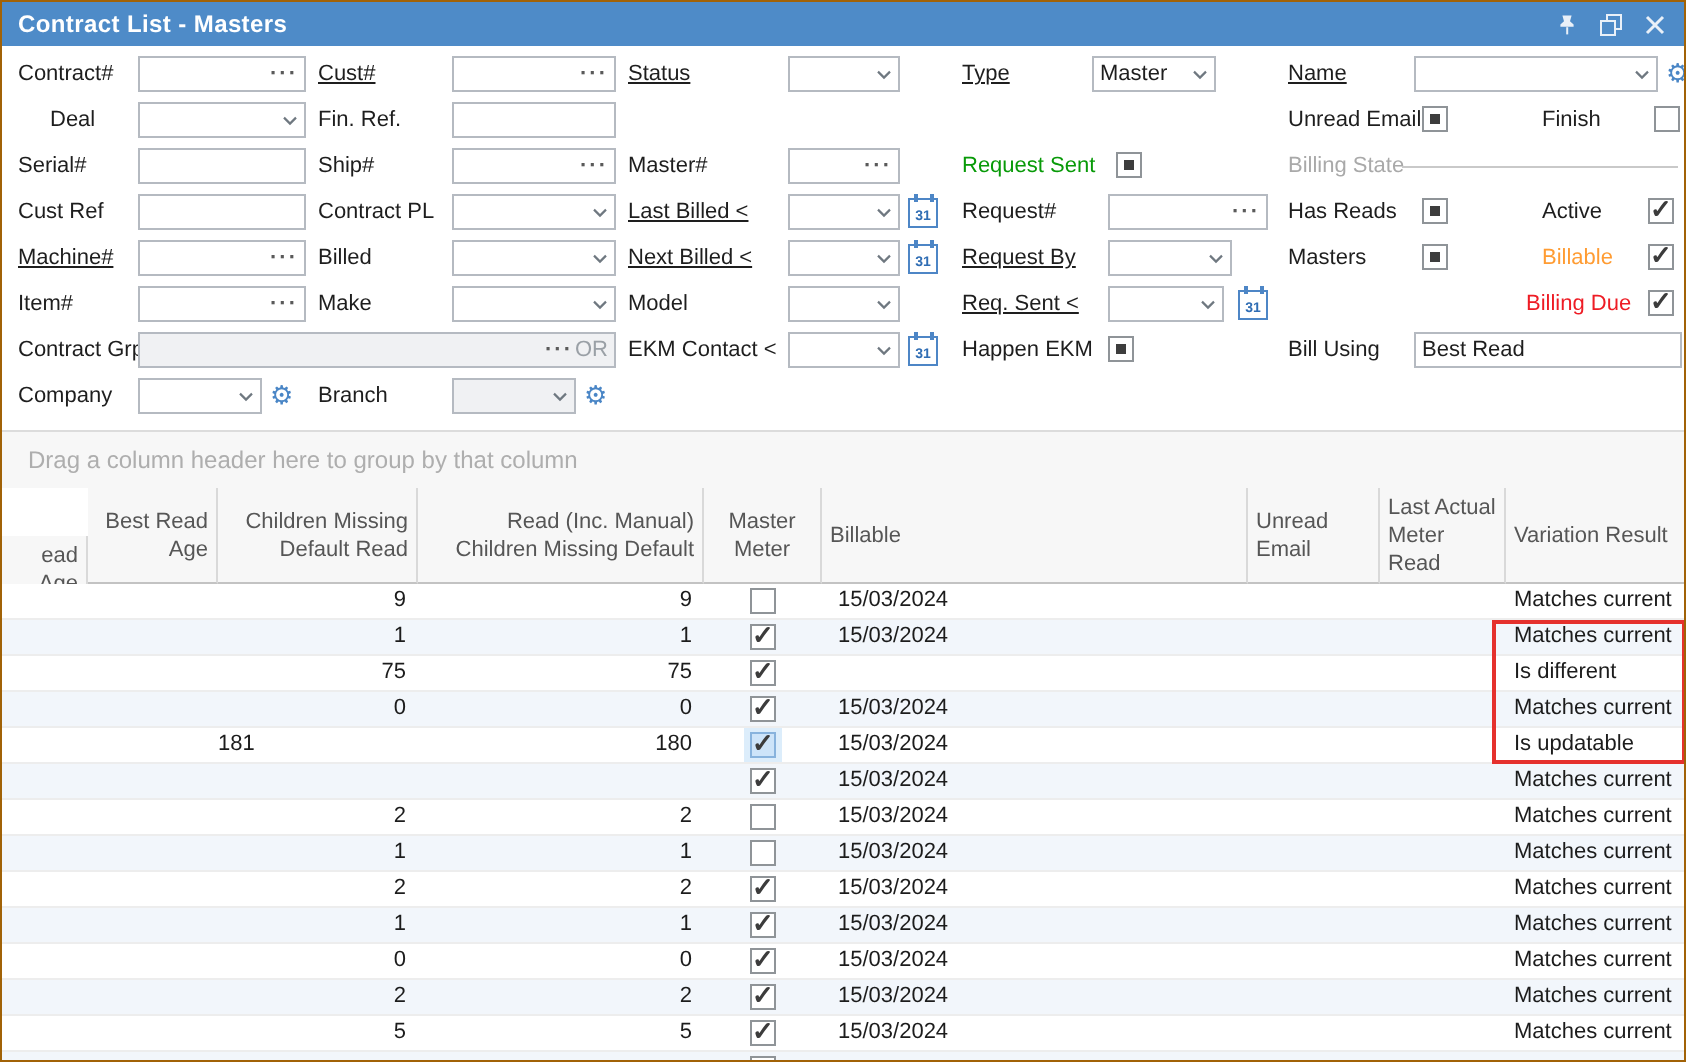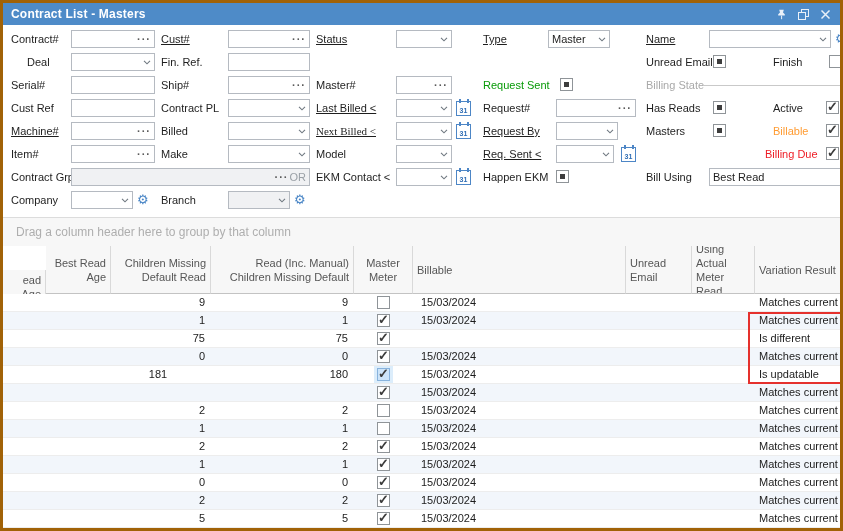--- a/index.html
+++ b/index.html
@@ -1,17 +1,17 @@
 <!DOCTYPE html>
 <html><head>
 <meta charset="utf-8">
 <style>
   *{box-sizing:border-box;margin:0;padding:0}
   body{margin:0;background:#fff;font-family:"Liberation Sans",sans-serif}
-  #win{position:relative;width:843px;height:531px;background:#fff;border:3px solid #a16207;
+  #win{position:relative;width:843px;height:531px;background:#fff;border:1px solid #a16207;
        overflow:hidden;font-size:11px;color:#1e1e1e;font-family:"Liberation Sans",sans-serif}
   
   #titlebar{position:absolute;left:0;top:0;right:0;height:22px;background:#4e8bc8;
             display:flex;align-items:center;padding:0 8px;color:#fff}
   #titlebar .title{font-weight:bold;font-size:12px;letter-spacing:.2px}
   .winbtns{margin-left:auto;display:flex;gap:8px;align-items:center}
   .winbtn{width:14px;height:14px;display:flex;align-items:center;justify-content:center;cursor:pointer}
   
   .flabel{position:absolute;white-space:nowrap;line-height:12px}
   .flabel.u{text-decoration:underline}
@@ -185,21 +185,21 @@
       </div>
       <span class="flabel" style="position: absolute; left: 158px; top: 122px;">Billed</span>
       <div class="tb" style="position: absolute; left: 225px; top: 119px; width: 82px; height: 18px;">
         <span class="val"></span>
         <span class="chev">
           <svg width="8" height="5" viewBox="0 0 8 5">
             <path d="M1 0.8l3 3 3-3" stroke="#6f7880" fill="none" stroke-width="1.1"></path>
           </svg>
         </span>
       </div>
-      <span class="flabel u" style="position: absolute; left: 313px; top: 122px; font-family: Liberation Serif, serif;">Next Billed &lt;</span>
+      <span class="flabel u" style="position: absolute; left: 313px; top: 122px;">Next Billed &lt;</span>
       <div class="tb" style="position: absolute; left: 393px; top: 119px; width: 56px; height: 18px;">
         <span class="val"></span>
         <span class="chev">
           <svg width="8" height="5" viewBox="0 0 8 5">
             <path d="M1 0.8l3 3 3-3" stroke="#6f7880" fill="none" stroke-width="1.1"></path>
           </svg>
         </span>
       </div>
       <span class="cal" style="position: absolute; left: 453px; top: 121px; width: 15px; height: 15px;">31</span>
       <span class="flabel u" style="position: absolute; left: 480px; top: 122px;">Request By</span>
@@ -318,21 +318,21 @@
         <span class="hline">Meter</span>
       </div>
       <div class="hcell" style="position: absolute; left: 410px; top: 243px; width: 213px; height: 48px; text-align: left;">
         <span class="hline">Billable</span>
       </div>
       <div class="hcell" style="position: absolute; left: 623px; top: 243px; width: 66px; height: 48px; text-align: left;">
         <span class="hline">Unread</span>
         <span class="hline">Email</span>
       </div>
       <div class="hcell" style="position: absolute; left: 689px; top: 243px; width: 63px; height: 48px; text-align: left;">
-        <span class="hline">Using Actual</span>
+        <span class="hline">Last Actual</span>
         <span class="hline">Meter Read</span>
       </div>
       <div class="hcell" style="position: absolute; left: 752px; top: 243px; width: 90px; height: 48px; text-align: left;">
         <span class="hline">Variation Result</span>
       </div>
     </div>
   <div id="grows">
       <div class="grow" style="position: absolute; left: 0px; top: 291px; width: 843px; height: 18px;">
         <span class="gcell" style="position: absolute; left: 0px; top: 0px; width: 43px; height: 18px; text-align: right; padding-right: 6px;"></span>
         <span class="gcell" style="position: absolute; left: 43px; top: 0px; width: 65px; height: 18px; text-align: right; padding-right: 6px;"></span>
@@ -373,21 +373,21 @@
         <span class="gcell" style="position: absolute; left: 208px; top: 0px; width: 143px; height: 18px; text-align: right; padding-right: 6px;">0</span>
         <span class="gcell" style="position: absolute; left: 410px; top: 0px; width: 213px; height: 18px; text-align: left; padding-left: 8px;">15/03/2024</span>
         <span class="gcell" style="position: absolute; left: 623px; top: 0px; width: 66px; height: 18px; text-align: left; padding-left: 4px;"></span>
         <span class="gcell" style="position: absolute; left: 689px; top: 0px; width: 63px; height: 18px; text-align: left; padding-left: 4px;"></span>
         <span class="gcell" style="position: absolute; left: 752px; top: 0px; width: 90px; height: 18px; text-align: left; padding-left: 4px;">Matches current</span>
         <span class="cb checked" style="position: absolute; left: 374px; top: 2px; width: 13px; height: 13px;"></span>
       </div>
       <div class="grow" style="position: absolute; left: 0px; top: 363px; width: 843px; height: 18px;">
         <span class="gcell" style="position: absolute; left: 0px; top: 0px; width: 43px; height: 18px; text-align: right; padding-right: 6px;"></span>
         <span class="gcell" style="position: absolute; left: 43px; top: 0px; width: 65px; height: 18px; text-align: right; padding-right: 6px;"></span>
-        <span class="gcell" style="position: absolute; left: 108px; top: 0px; width: 100px; height: 18px; text-align: center; padding-right: 6px;">181</span>
+        <span class="gcell" style="position: absolute; left: 108px; top: 0px; width: 100px; height: 18px; text-align: left; padding-right: 6px;">181</span>
         <span class="gcell" style="position: absolute; left: 208px; top: 0px; width: 143px; height: 18px; text-align: right; padding-right: 6px;">180</span>
         <span class="gcell" style="position: absolute; left: 410px; top: 0px; width: 213px; height: 18px; text-align: left; padding-left: 8px;">15/03/2024</span>
         <span class="gcell" style="position: absolute; left: 623px; top: 0px; width: 66px; height: 18px; text-align: left; padding-left: 4px;"></span>
         <span class="gcell" style="position: absolute; left: 689px; top: 0px; width: 63px; height: 18px; text-align: left; padding-left: 4px;"></span>
         <span class="gcell" style="position: absolute; left: 752px; top: 0px; width: 90px; height: 18px; text-align: left; padding-left: 4px;">Is updatable</span>
         <span class="cb checked focused" style="position: absolute; left: 374px; top: 2px; width: 13px; height: 13px;"></span>
       </div>
       <div class="grow alt" style="position: absolute; left: 0px; top: 381px; width: 843px; height: 18px;">
         <span class="gcell" style="position: absolute; left: 0px; top: 0px; width: 43px; height: 18px; text-align: right; padding-right: 6px;"></span>
         <span class="gcell" style="position: absolute; left: 43px; top: 0px; width: 65px; height: 18px; text-align: right; padding-right: 6px;"></span>

